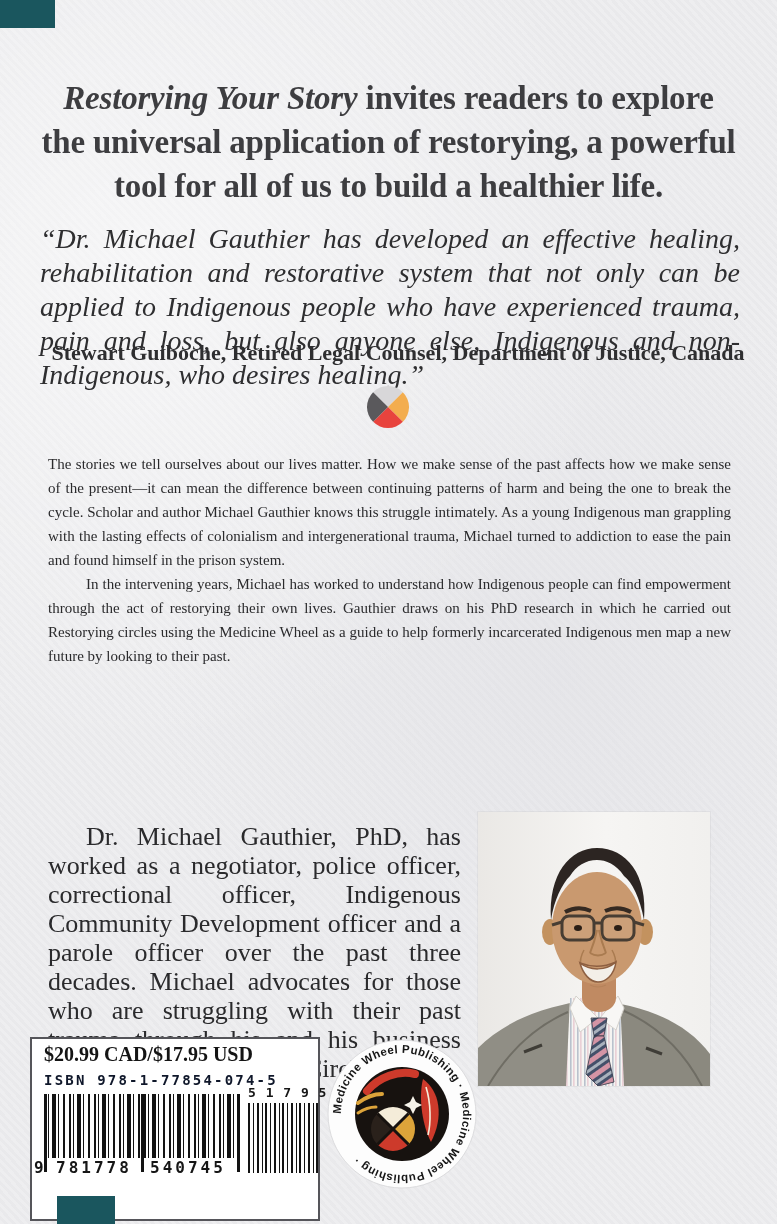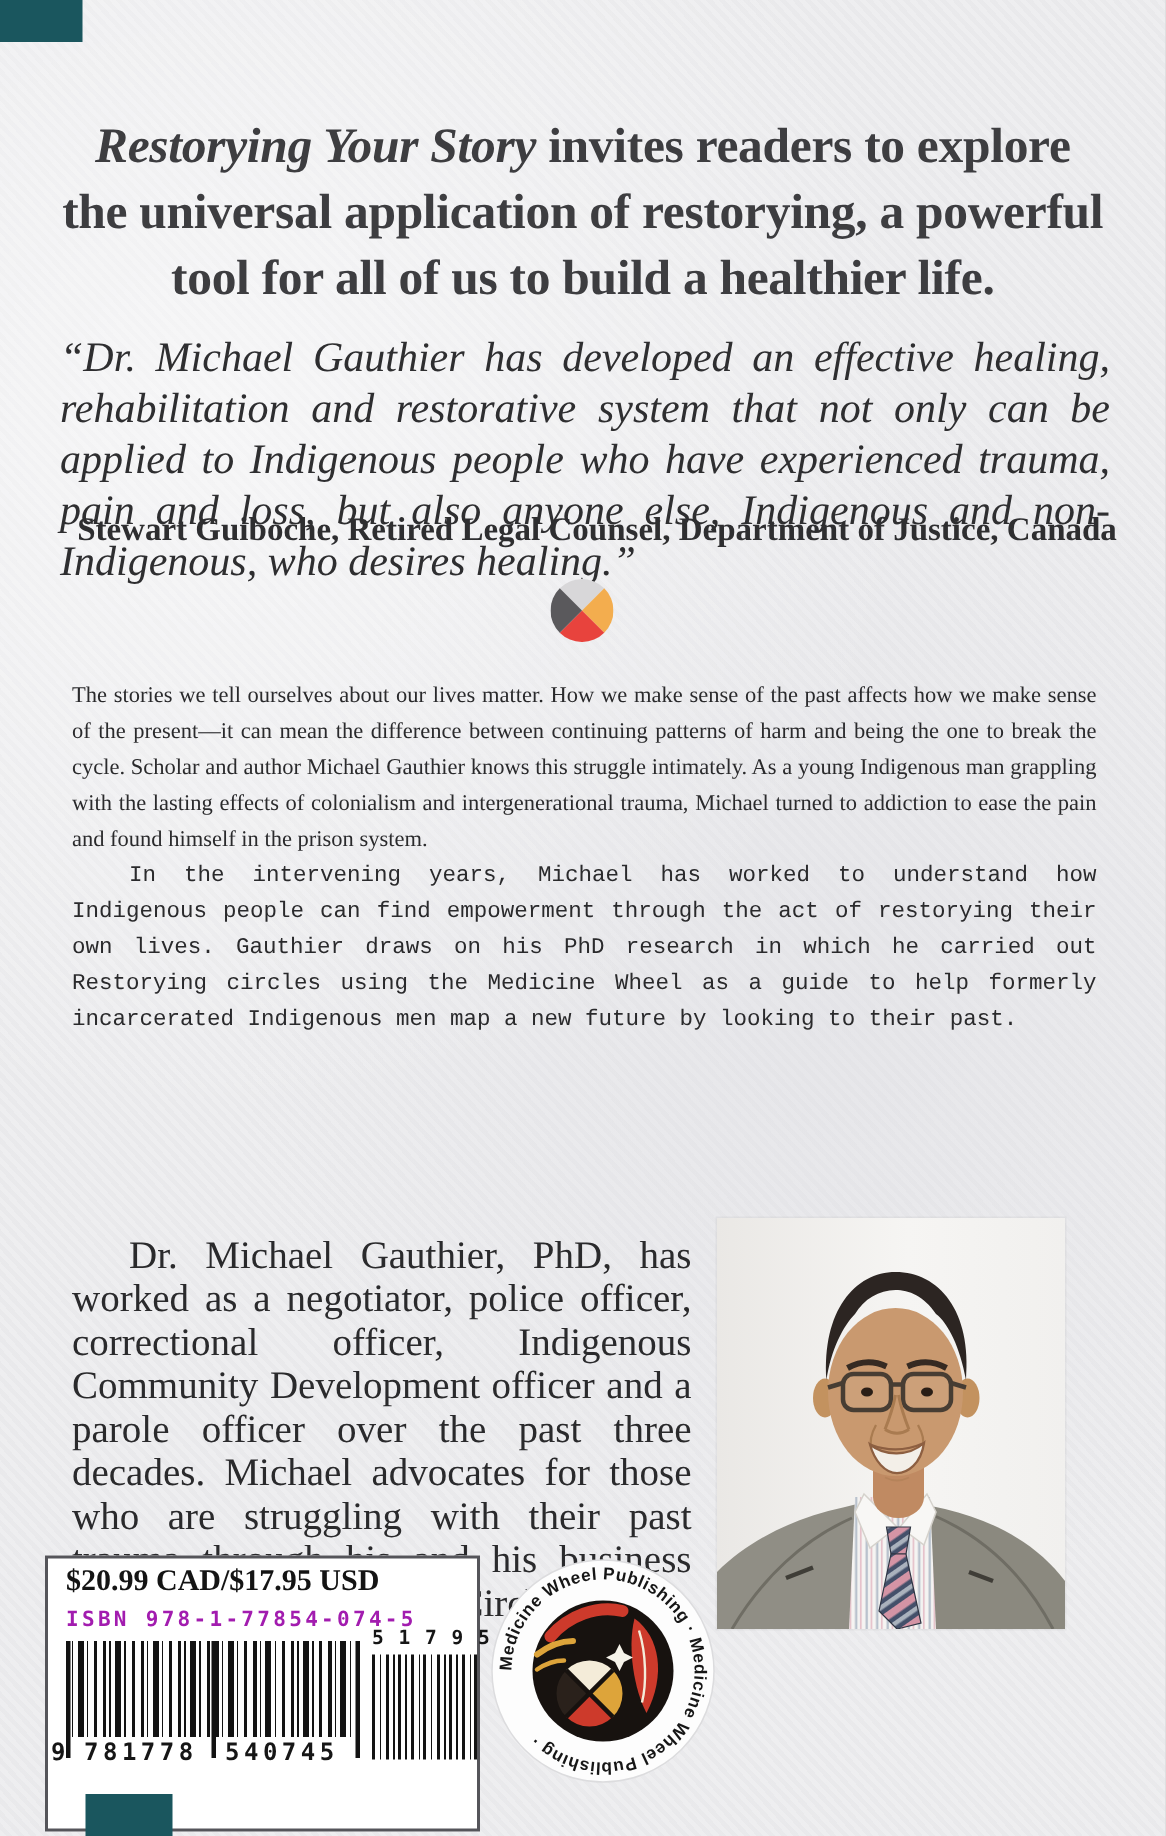--- a/index.html
+++ b/index.html
@@ -34,21 +34,21 @@
     font-weight:700;font-size:22px;color:#2e2e30;text-align:center;
   }
 
   .divider-wheel{position:absolute;left:367px;top:386px;}
 
   .body-copy{
     position:absolute;left:48px;top:452px;width:683px;
     font-size:15px;line-height:24px;text-align:justify;color:#2a2a2c;
   }
   .body-copy p{margin:0;}
-  .body-copy p.indent{text-indent:38px;font-family:Liberation Mono, monospace;}
+  .body-copy p.indent{text-indent:38px;}
 
   .bio{
     position:absolute;left:48px;top:796px;width:413px;
     font-size:26px;line-height:29px;text-align:justify;text-indent:38px;color:#2a2a2c;
   }
 
   .photo{
     position:absolute;left:478px;top:812px;width:232px;height:274px;overflow:hidden;
     box-shadow:0 0 0 1px rgba(0,0,0,.04);
   }
@@ -57,21 +57,21 @@
     position:absolute;left:30px;top:1037px;width:290px;height:184px;
     background:#ffffff;border:2px solid #55555a;box-sizing:border-box;
   }
   .price{
     position:absolute;left:12px;top:4px;
     font-family:"Liberation Serif", serif;font-weight:700;font-size:20px;color:#141414;
   }
   .isbn-line{
     position:absolute;left:12px;top:33px;
     font-family:"DejaVu Sans Mono", monospace;font-weight:700;font-size:14px;
-    letter-spacing:2.2px;color:#a21caf;white-space:nowrap;
+    letter-spacing:2.2px;color:#0f172a;white-space:nowrap;
   }
   .main-bars{
     position:absolute;left:12px;top:55px;width:196px;height:64px;
     background-image:repeating-linear-gradient(90deg,
       #131313 0 2px, #fff 2px 4px, #131313 4px 5px, #fff 5px 8px,
       #131313 8px 12px, #fff 12px 14px, #131313 14px 15px, #fff 15px 19px,
       #131313 19px 21px, #fff 21px 25px);
   }
   .guard{position:absolute;top:55px;width:3px;height:78px;background:#131313;}
   .guard.g1{left:12px;} .guard.g2{left:109px;} .guard.g3{left:205px;}

